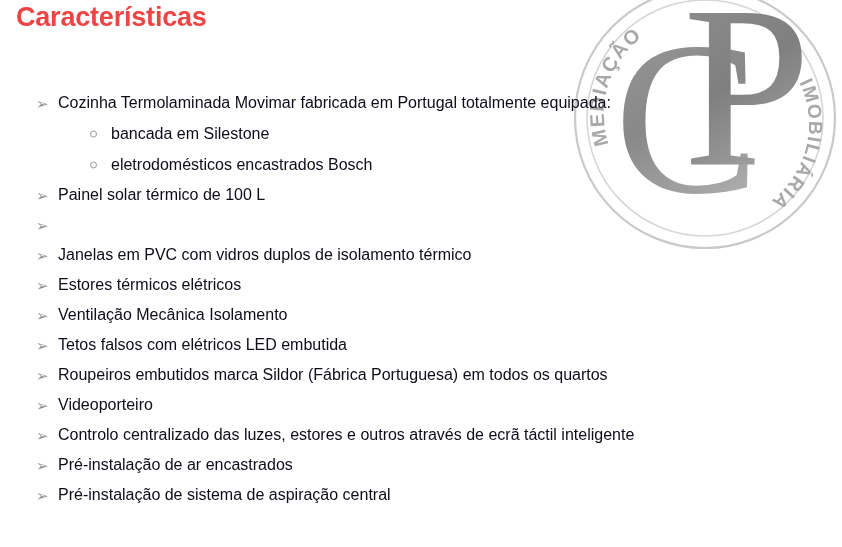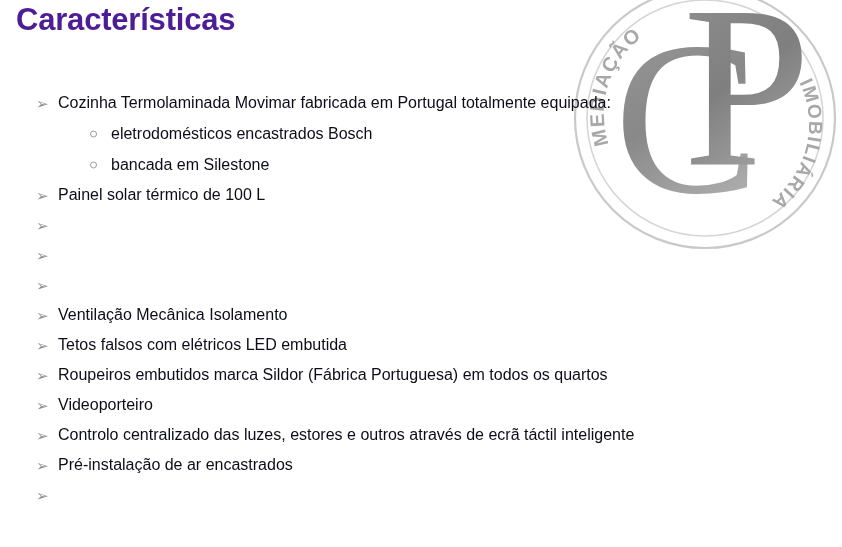--- a/index.html
+++ b/index.html
@@ -34,23 +34,23 @@
     display: block;
     width: 272px;
     height: 272px;
   }
 
   
   #page-title {
     position: absolute;
     left: 16px;
     top: 2px;
-    font-size: 31px;
+    font-size: 27px;
     font-weight: bold;
-    color: #4c1d95;
+    color: #ef4444;
     letter-spacing: -0.2px;
     white-space: nowrap;
     z-index: 2;
   }
 
   
   #feature-list {
     position: absolute;
     left: 0;
     top: 88px;
@@ -138,38 +138,40 @@
 
   <div id="page-title">Características</div>
 
   <div id="feature-list">
       <div class="li-row">
         <span class="bullet arrow">➢</span>
         <span class="li-text lvl1">Cozinha Termolaminada Movimar fabricada em Portugal totalmente equipada:</span>
       </div>
       <div class="li-row sub">
         <span class="bullet circle"></span>
-        <span class="li-text lvl2">eletrodomésticos encastrados Bosch</span>
+        <span class="li-text lvl2">bancada em Silestone</span>
       </div>
       <div class="li-row sub">
         <span class="bullet circle"></span>
-        <span class="li-text lvl2">bancada em Silestone</span>
+        <span class="li-text lvl2">eletrodomésticos encastrados Bosch</span>
       </div>
       <div class="li-row">
         <span class="bullet arrow">➢</span>
         <span class="li-text lvl1">Painel solar térmico de 100 L</span>
       </div>
       <div class="li-row">
         <span class="bullet arrow">➢</span>
       </div>
       <div class="li-row">
         <span class="bullet arrow">➢</span>
-      </div>
-      <div class="li-row">
-        <span class="bullet arrow">➢</span>
+        <span class="li-text lvl1">Janelas em PVC com vidros duplos de isolamento térmico</span>
+      </div>
+      <div class="li-row">
+        <span class="bullet arrow">➢</span>
+        <span class="li-text lvl1">Estores térmicos elétricos</span>
       </div>
       <div class="li-row">
         <span class="bullet arrow">➢</span>
         <span class="li-text lvl1">Ventilação Mecânica Isolamento</span>
       </div>
       <div class="li-row">
         <span class="bullet arrow">➢</span>
         <span class="li-text lvl1">Tetos falsos com elétricos LED embutida</span>
       </div>
       <div class="li-row">
@@ -183,16 +185,17 @@
       <div class="li-row">
         <span class="bullet arrow">➢</span>
         <span class="li-text lvl1">Controlo centralizado das luzes, estores e outros através de ecrã táctil inteligente</span>
       </div>
       <div class="li-row">
         <span class="bullet arrow">➢</span>
         <span class="li-text lvl1">Pré-instalação de ar encastrados</span>
       </div>
       <div class="li-row">
         <span class="bullet arrow">➢</span>
+        <span class="li-text lvl1">Pré-instalação de sistema de aspiração central</span>
       </div>
     </div>
 
 </div>
 
 </body></html>

